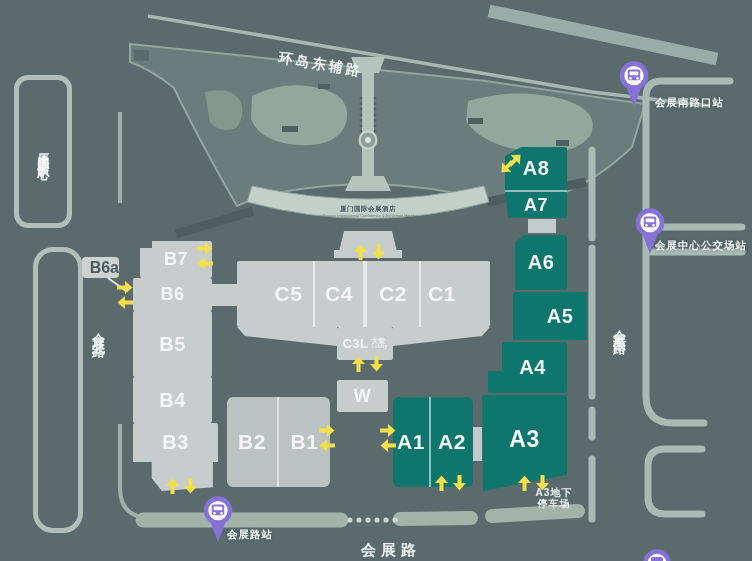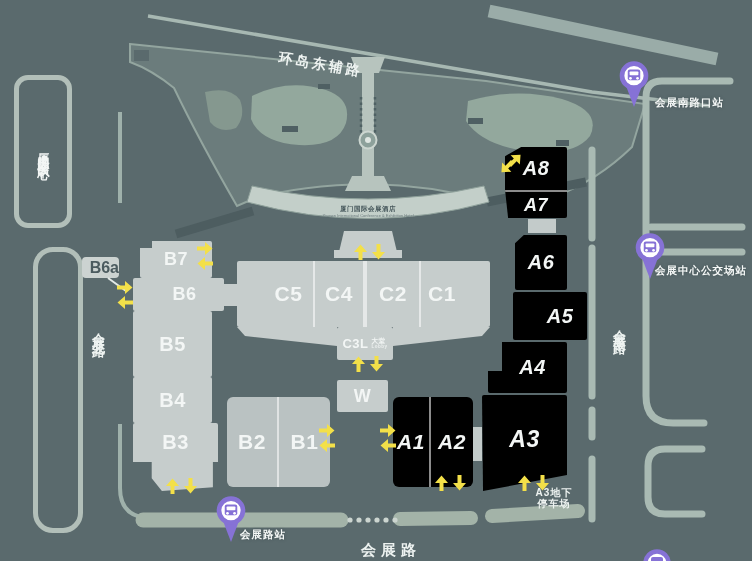--- a/index.html
+++ b/index.html
@@ -9,21 +9,21 @@
   }
   svg.layer{position:absolute;left:0;top:0;pointer-events:none;}
   .under{z-index:0;}
   .over{z-index:5;}
 
   .hall{
     position:absolute;display:flex;align-items:center;justify-content:center;
     background:#c6cdcc;color:#f3f6f5;font-weight:bold;z-index:2;border-radius:2px;
     letter-spacing:.5px;
   }
-  .green{background:#000000;font-style:italic;}
+  .green{background:#0f766e;}
   .dark{background:#bac2c2;}
   .group{display:flex;padding:0;}
   .cell{display:flex;align-items:center;justify-content:center;height:100%;}
   .vdiv{width:2px;height:100%;background:rgba(255,255,255,.55);}
   .hdiv{height:2px;width:100%;background:rgba(255,255,255,.55);}
 
   .roadlabel{position:absolute;color:#eef3f1;font-weight:bold;z-index:3;}
   .vtext{writing-mode:vertical-rl;text-orientation:upright;}
 
   .titlebox{
@@ -134,21 +134,21 @@
           <circle cx="377" cy="520" r="2.6"></circle>
         <circle cx="386" cy="520" r="2.6"></circle>
           <circle cx="395" cy="520" r="2.6"></circle>
       </g>
     </g>
   </svg>
 
   <div class="hall" style="left:140px;top:241px;width:72px;height:37px;font-size:18px;clip-path:polygon(0 19%,16.7% 19%,16.7% 0,100% 0,100% 100%,0 100%);">
     <span>B7</span>
   </div>
-  <div class="hall" style="left:133px;top:278px;width:79px;height:33px;font-size:18px;padding-left:12px;">
+  <div class="hall" style="left:133px;top:278px;width:79px;height:33px;font-size:18px;">
     <span>B6</span>
   </div>
   <div class="hall" style="left:133px;top:311px;width:79px;height:66px;font-size:20px;">
     <span>B5</span>
   </div>
   <div class="hall" style="left:133px;top:377px;width:79px;height:46px;font-size:20px;">
     <span>B4</span>
   </div>
   <div class="hall" style="left:133px;top:423px;width:85px;height:69px;font-size:20px;padding-bottom:30px;box-sizing:border-box;clip-path:polygon(0 0,100% 0,100% 56.5%,94% 56.5%,94% 93%,34% 98.5%,22% 80%,22% 56.5%,0 56.5%);">
     <span>B3</span>
@@ -260,33 +260,33 @@
       <path d="M16,45 L8,24 H24 Z" fill="#8672d6"></path>
       <circle cx="16" cy="15" r="11.5" fill="#ffffff" stroke="#8672d6" stroke-width="4.5"></circle>
       <rect x="10" y="9" width="12" height="10.5" rx="2" fill="#8672d6"></rect>
       <rect x="11.8" y="11" width="8.4" height="3.6" rx="0.8" fill="#ffffff"></rect>
       <circle cx="12.6" cy="17.6" r="1.3" fill="#ffffff"></circle>
       <circle cx="19.4" cy="17.6" r="1.3" fill="#ffffff"></circle>
     </svg>
     <span class="bus-label" style="left:38px;top:36px;">会展南路口站</span>
   </div>
 
-  <div class="busstop" style="left:633px;top:232px;">
+  <div class="busstop" style="left:633px;top:207px;">
     <svg width="34" height="50" viewBox="0 0 32 48">
       <path d="M16,45 L8,24 H24 Z" fill="#8672d6"></path>
       <circle cx="16" cy="15" r="11.5" fill="#ffffff" stroke="#8672d6" stroke-width="4.5"></circle>
       <rect x="10" y="9" width="12" height="10.5" rx="2" fill="#8672d6"></rect>
       <rect x="11.8" y="11" width="8.4" height="3.6" rx="0.8" fill="#ffffff"></rect>
       <circle cx="12.6" cy="17.6" r="1.3" fill="#ffffff"></circle>
       <circle cx="19.4" cy="17.6" r="1.3" fill="#ffffff"></circle>
     </svg>
     <span class="bus-label" style="left:22px;top:32px;">会展中心公交场站</span>
   </div>
 
-  <div class="busstop" style="left:214px;top:495px;">
+  <div class="busstop" style="left:201px;top:495px;">
     <svg width="34" height="50" viewBox="0 0 32 48">
       <path d="M16,45 L8,24 H24 Z" fill="#8672d6"></path>
       <circle cx="16" cy="15" r="11.5" fill="#ffffff" stroke="#8672d6" stroke-width="4.5"></circle>
       <rect x="10" y="9" width="12" height="10.5" rx="2" fill="#8672d6"></rect>
       <rect x="11.8" y="11" width="8.4" height="3.6" rx="0.8" fill="#ffffff"></rect>
       <circle cx="12.6" cy="17.6" r="1.3" fill="#ffffff"></circle>
       <circle cx="19.4" cy="17.6" r="1.3" fill="#ffffff"></circle>
     </svg>
     <span class="bus-label" style="left:26px;top:33px;">会展路站</span>
   </div>

